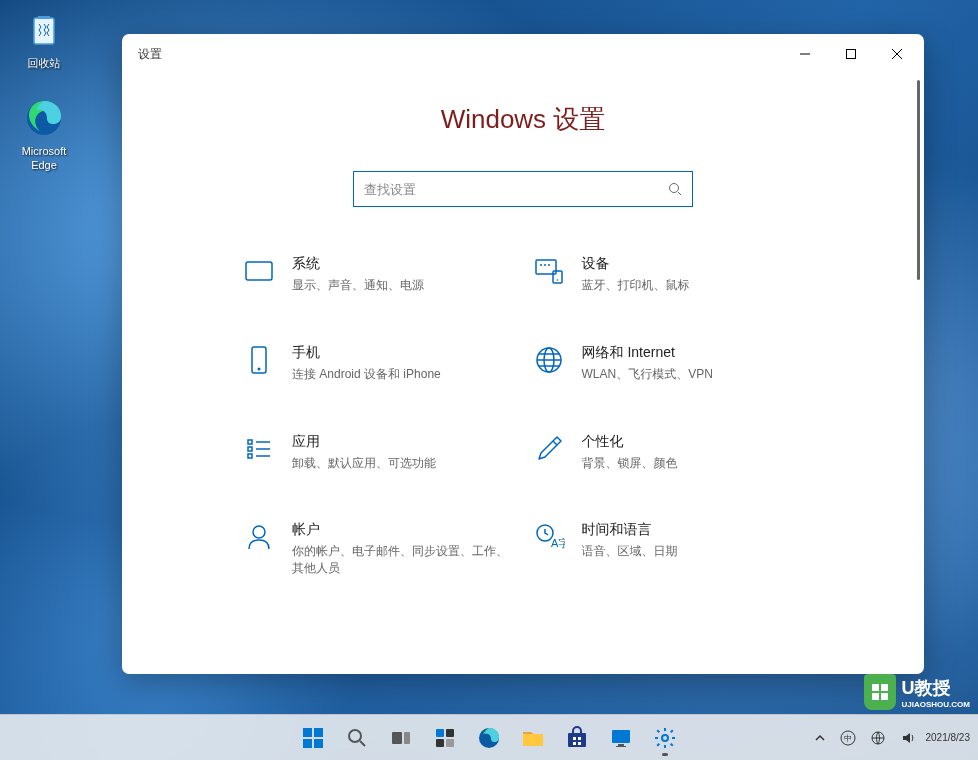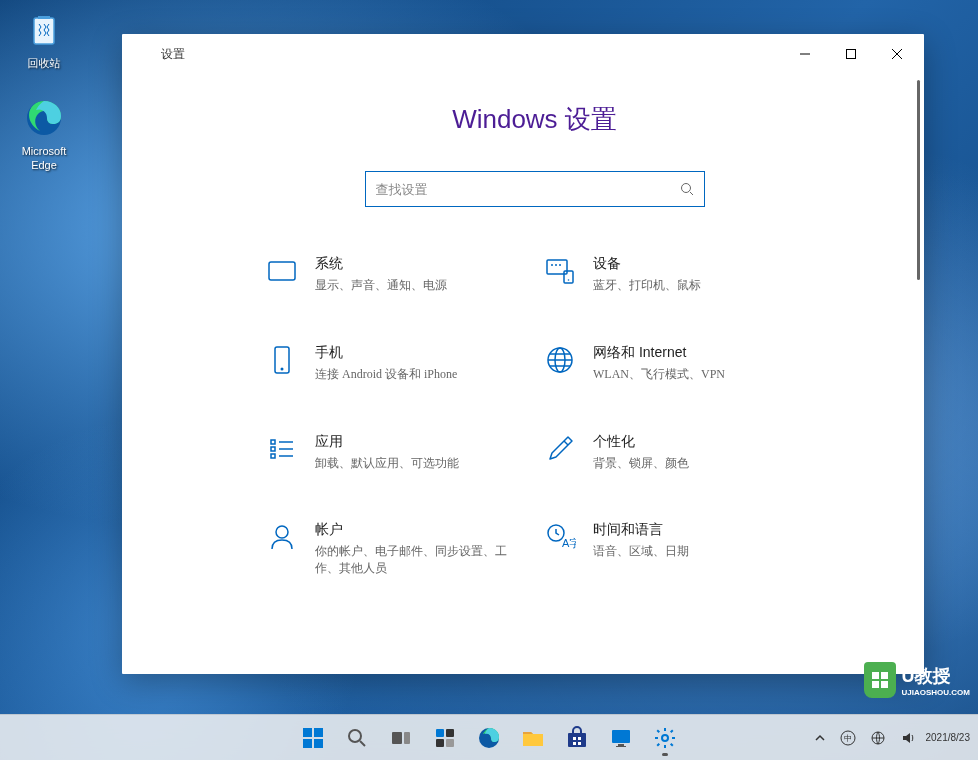--- a/index.html
+++ b/index.html
@@ -9,55 +9,55 @@
 .desktop-bg::before { content: ''; position: absolute; top: 380px; left: -100px; width: 500px; height: 500px; background: radial-gradient(circle, rgba(100,180,255,0.4) 0%, transparent 60%); border-radius: 50%; transform: rotate(-15deg); }
 .desktop-bg::after { content: ''; position: absolute; top: 100px; right: -200px; width: 600px; height: 600px; background: radial-gradient(circle, rgba(150,200,255,0.3) 0%, transparent 60%); border-radius: 50%; }
 
 .desktop-icon { position: absolute; width: 68px; text-align: center; color: white; font-size: 11px; cursor: pointer; }
 .desktop-icon .icon-box { width: 44px; height: 44px; margin: 0 auto 4px; display: flex; align-items: center; justify-content: center; }
 .desktop-icon .label { text-shadow: 1px 1px 2px rgba(0,0,0,0.8); line-height: 1.3; }
 
 .recycle-icon { top: 8px; left: 10px; }
 .edge-icon { top: 96px; left: 10px; }
 
-.window { position: absolute; top: 34px; left: 122px; width: 802px; height: 640px; background: #fff; border-radius: 1px; box-shadow: 0 8px 32px rgba(0,0,0,0.3); overflow: hidden; padding-left: 23px; }
+.window { position: absolute; top: 34px; left: 122px; width: 802px; height: 640px; background: #fff; border-radius: 7px; box-shadow: 0 8px 32px rgba(0,0,0,0.3); overflow: hidden; }
 .titlebar { height: 40px; display: flex; align-items: center; padding: 0 4px 0 16px; }
 .titlebar-title { font-size: 12px; color: #333; flex: 1; }
 .window-controls { display: flex; }
 .win-btn { width: 46px; height: 32px; display: flex; align-items: center; justify-content: center; cursor: pointer; }
 
 .content { padding: 20px 40px; height: calc(100% - 40px); overflow-y: auto; position: relative; }
 .content::-webkit-scrollbar { width: 4px; }
 .content::-webkit-scrollbar-thumb { background: #888; border-radius: 2px; }
 .scroll-track { position: absolute; right: 4px; top: 46px; width: 3px; height: 200px; background: #666; border-radius: 2px; }
 
-.main-title { text-align: center; font-size: 26px; font-weight: 300; color: #4c1d95; margin: 8px 0 34px; }
+.main-title { text-align: center; font-size: 26px; font-weight: 300; color: #7f1d1d; margin: 8px 0 34px; }
 
 .search-wrap { display: flex; justify-content: center; margin-bottom: 48px; }
 .search-box { width: 340px; height: 36px; border: 1px solid #0067c0; display: flex; align-items: center; padding: 0 10px; }
 .search-input { flex: 1; border: none; outline: none; font-size: 13px; color: #1d4ed8; background: transparent; }
 .search-input::placeholder { color: #888; }
 .search-icon { color: #666; }
 
 .categories { display: grid; grid-template-columns: 1fr 1fr; gap: 50px 17px; padding: 0 80px; }
 .category { display: flex; gap: 16px; cursor: pointer; }
 .cat-icon { width: 34px; height: 34px; color: #ef4444; flex-shrink: 0; display: flex; align-items: flex-start; justify-content: center; text-align: right; }
 .cat-text { flex: 1; }
 .cat-title { font-size: 14px; color: #222; margin-bottom: 4px; }
-.cat-desc { font-size: 12px; color: #666; line-height: 1.4; font-family: Liberation Serif, serif; }
+.cat-desc { font-size: 12px; color: #666; line-height: 1.4; }
 
 .taskbar { position: absolute; bottom: 0; left: 0; right: 0; height: 46px; background: rgba(243,243,243,0.85); backdrop-filter: blur(20px); display: flex; align-items: center; justify-content: center; border-top: 1px solid rgba(0,0,0,0.1); }
 .taskbar-center { display: flex; gap: 4px; }
 .task-item { width: 40px; height: 40px; display: flex; align-items: center; justify-content: center; cursor: pointer; border-radius: 4px; position: relative; }
 .task-item.active::after { content: ''; position: absolute; bottom: 2px; left: 50%; transform: translateX(-50%); width: 6px; height: 3px; background: #555; border-radius: 2px; }
 
 .taskbar-right { position: absolute; right: 8px; display: flex; align-items: center; gap: 6px; color: #333; font-size: 11px; }
 .tray-icon { padding: 4px; cursor: pointer; }
 
-.watermark { position: absolute; bottom: 62px; right: 8px; display: flex; align-items: center; gap: 6px; color: white; font-size: 16px; font-weight: bold; }
+.watermark { position: absolute; bottom: 50px; right: 8px; display: flex; align-items: center; gap: 6px; color: white; font-size: 16px; font-weight: bold; }
 .watermark .shield { width: 32px; height: 36px; background: #4caf50; border-radius: 4px 4px 8px 8px; position: relative; display: flex; align-items: center; justify-content: center; }
 
 svg { display: block; }
 </style>
 </head>
 <body>
 
 <div class="desktop-bg"></div>
 
 <div class="desktop-icon recycle-icon">

